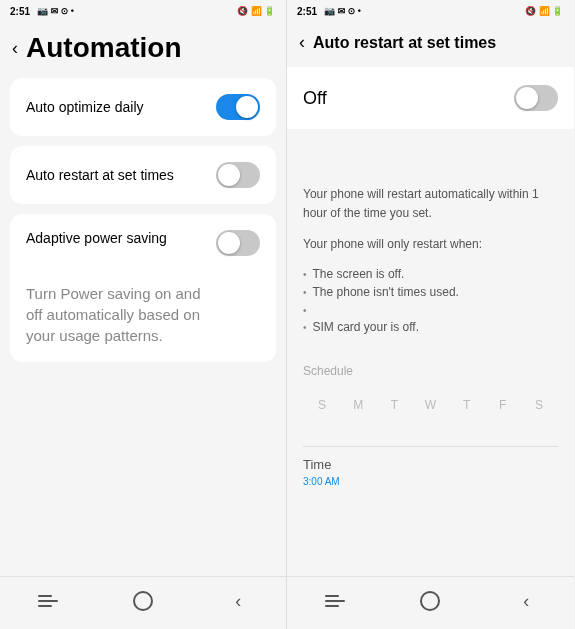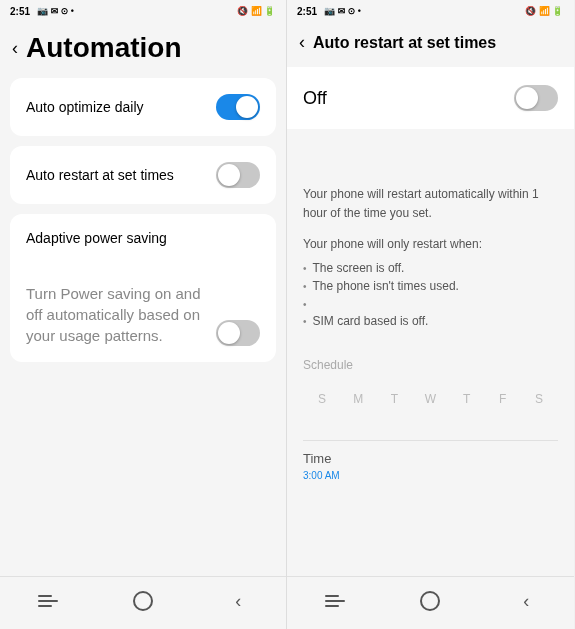--- a/index.html
+++ b/index.html
@@ -104,21 +104,21 @@
     }
 
     .setting-label {
       font-size: 14px;
       color: #000;
       font-weight: 400;
     }
 
     .setting-row-complex {
       display: flex;
-      align-items: flex-end;
+      align-items: flex-start;
       justify-content: space-between;
       padding: 16px 16px;
       background: #fff;
     }
 
     .setting-text-block {
       flex: 1;
       margin-right: 12px;
     }
 
@@ -248,21 +248,21 @@
       font-size: 12px;
       color: #555;
       line-height: 1.6;
       margin-bottom: 14px;
       margin-top: 36px;
     }
 
     .info-subtitle {
       font-size: 12px;
       color: #555;
-      margin-bottom: 8px;
+      margin-bottom: 14px;
     }
 
     .info-list {
       list-style: none;
       padding: 0;
     }
 
     .info-list li {
       font-size: 12px;
       color: #555;
@@ -437,21 +437,21 @@
         </li>
         <li>
           <span class="bullet">•</span>
           <span>The phone isn't times used.</span>
         </li>
         <li>
           <span class="bullet">•</span>
         </li>
         <li>
           <span class="bullet">•</span>
-          <span>SIM card based is off.</span>
+          <span>SIM card your is off.</span>
         </li>
       </ul>
     </div>
 
     <div class="schedule-section">
       <div class="schedule-label">Schedule</div>
       <div class="days-row">
         <div class="day-btn">
           <span>S</span>
         </div>

